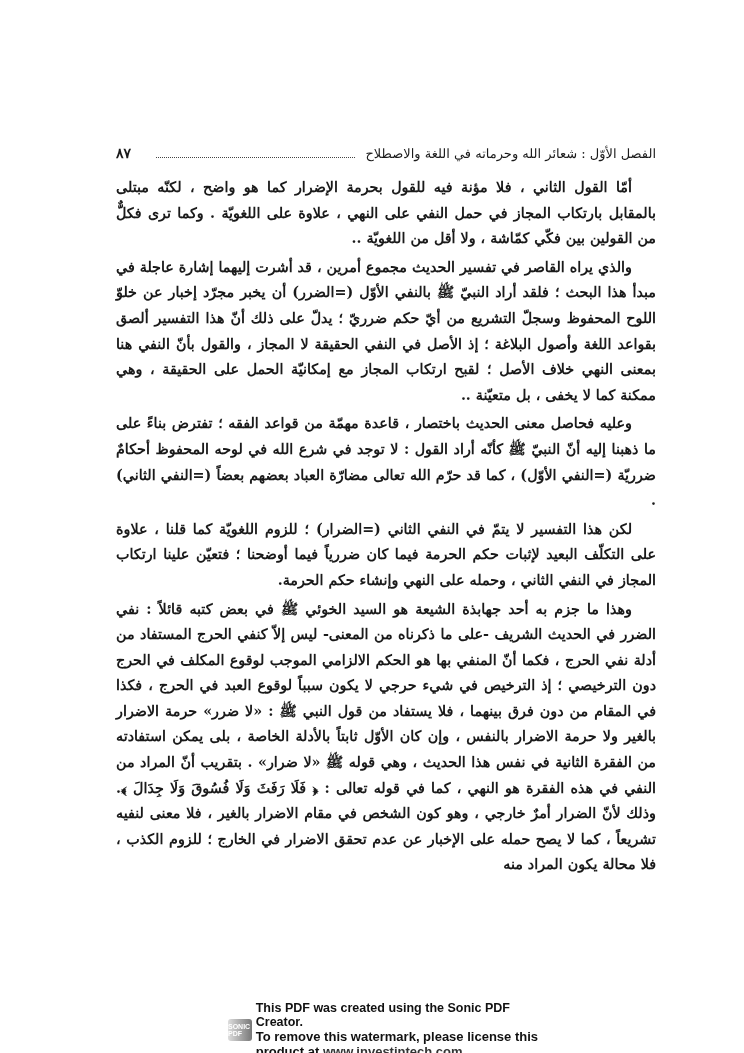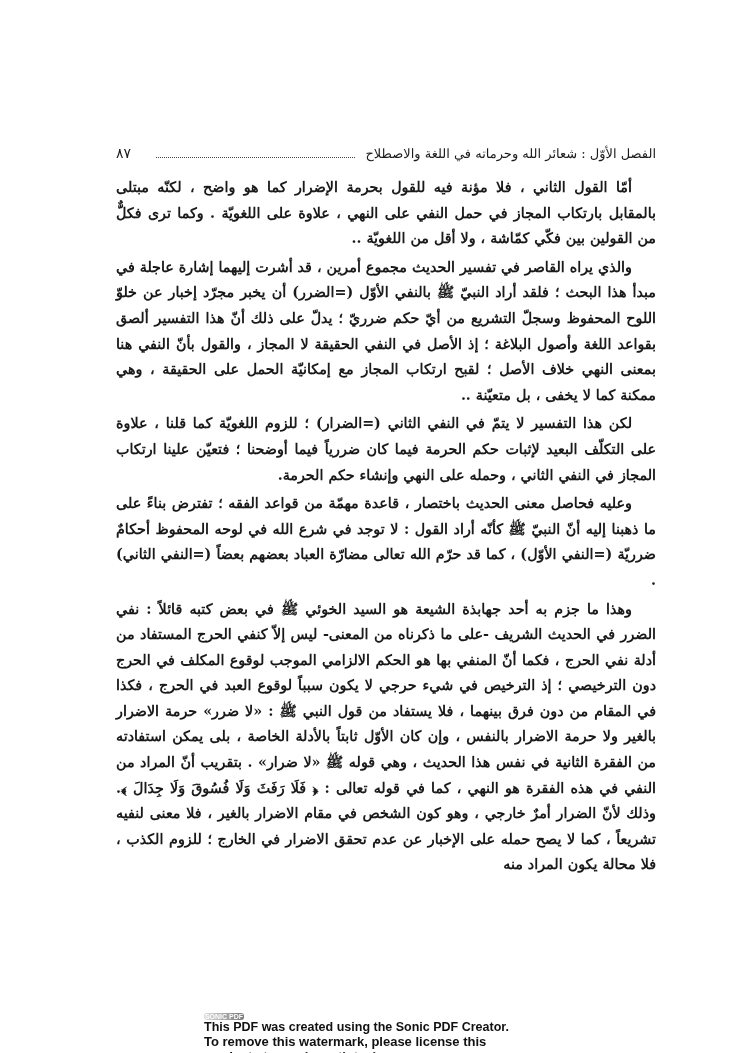--- a/index.html
+++ b/index.html
@@ -3,26 +3,26 @@
 <meta charset="utf-8">
 <style>
   html, body { margin: 0; padding: 0; background: #ffffff; }
   body { width: 744px; height: 1053px; position: relative; overflow: hidden;
          font-family: "DejaVu Serif", serif; color: #1a1a1a; }
   .page { position: absolute; left: 0; top: 0; width: 744px; height: 1053px; }
   .header { position: absolute; left: 116px; top: 143px; width: 540px; height: 20px;
             direction: rtl; display: flex; align-items: center; font-size: 13px; }
   .header .chapter { white-space: nowrap; }
   .header .dots { flex: 1; border-bottom: 1px dotted #444; margin: 0 10px; height: 9px; }
-  .header .pageno { font-size: 14px; width: 30px; text-align: left; }
+  .header .pageno { font-size: 14px; width: 30px; text-align: left; font-weight: bold; }
   .body-text { position: absolute; left: 116px; top: 175px; width: 540px;
                direction: rtl; text-align: justify; font-size: 14.3px; line-height: 25.6px; font-weight: bold; }
   .body-text p { margin: 0 0 3px 0; text-indent: 24px; }
-  .watermark { position: absolute; left: 204px; top: 1013px; width: 320px; height: 34px;
-               display: flex; align-items: flex-start; font-family: "Liberation Sans", sans-serif; flex-direction: column; }
+  .watermark { position: absolute; left: 228px; top: 1013px; width: 320px; height: 34px;
+               display: flex; align-items: center; font-family: "Liberation Sans", sans-serif; }
   .wm-logo { width: 40px; height: 22px; background: linear-gradient(90deg,#ddd,#777);
              border-radius: 3px; color: #fff; font-size: 7px; display: flex; align-items: center;
              justify-content: center; font-weight: bold; margin-right: 4px; }
   .wm-text { display: flex; flex-direction: column; }
   .wm-line1 { font-size: 12.5px; font-weight: bold; color: #111; }
   .wm-line2 { font-size: 13px; color: #111; font-weight: bold; }
   .wm-line2 a { color: #333; text-decoration: underline; }
 </style>
 </head>
 <body>
@@ -30,22 +30,22 @@
 <div class="page">
   <div class="header">
     <span class="chapter">الفصل الأوّل : شعائر الله وحرماته في اللغة والاصطلاح</span>
     <span class="dots"></span>
     <span class="pageno">٨٧</span>
   </div>
 
   <div class="body-text">
     <p>أمّا القول الثاني ، فلا مؤنة فيه للقول بحرمة الإضرار كما هو واضح ، لكنّه مبتلى بالمقابل بارتكاب المجاز في حمل النفي على النهي ، علاوة على اللغويّة . وكما ترى فكلٌّ من القولين بين فكّي كمّاشة ، ولا أقل من اللغويّة ..</p>
     <p>والذي يراه القاصر في تفسير الحديث مجموع أمرين ، قد أشرت إليهما إشارة عاجلة في مبدأ هذا البحث ؛ فلقد أراد النبيّ ﷺ بالنفي الأوّل (=الضرر) أن يخبر مجرّد إخبار عن خلوّ اللوح المحفوظ وسجلّ التشريع من أيّ حكم ضرريّ ؛ يدلّ على ذلك أنّ هذا التفسير ألصق بقواعد اللغة وأصول البلاغة ؛ إذ الأصل في النفي الحقيقة لا المجاز ، والقول بأنّ النفي هنا بمعنى النهي خلاف الأصل ؛ لقبح ارتكاب المجاز مع إمكانيّة الحمل على الحقيقة ، وهي ممكنة كما لا يخفى ، بل متعيّنة ..</p>
+    <p>وعليه فحاصل معنى الحديث باختصار ، قاعدة مهمّة من قواعد الفقه ؛ تفترض بناءً على ما ذهبنا إليه أنّ النبيّ ﷺ كأنّه أراد القول : لا توجد في شرع الله في لوحه المحفوظ أحكامٌ ضرريّة (=النفي الأوّل) ، كما قد حرّم الله تعالى مضارّة العباد بعضهم بعضاً (=النفي الثاني) .</p>
     <p>لكن هذا التفسير لا يتمّ في النفي الثاني (=الضرار) ؛ للزوم اللغويّة كما قلنا ، علاوة على التكلّف البعيد لإثبات حكم الحرمة فيما كان ضررياً فيما أوضحنا ؛ فتعيّن علينا ارتكاب المجاز في النفي الثاني ، وحمله على النهي وإنشاء حكم الحرمة.</p>
-    <p>وعليه فحاصل معنى الحديث باختصار ، قاعدة مهمّة من قواعد الفقه ؛ تفترض بناءً على ما ذهبنا إليه أنّ النبيّ ﷺ كأنّه أراد القول : لا توجد في شرع الله في لوحه المحفوظ أحكامٌ ضرريّة (=النفي الأوّل) ، كما قد حرّم الله تعالى مضارّة العباد بعضهم بعضاً (=النفي الثاني) .</p>
     <p>وهذا ما جزم به أحد جهابذة الشيعة هو السيد الخوئي ﷺ في بعض كتبه قائلاً : نفي الضرر في الحديث الشريف -على ما ذكرناه من المعنى- ليس إلاّ كنفي الحرج المستفاد من أدلة نفي الحرج ، فكما أنّ المنفي بها هو الحكم الالزامي الموجب لوقوع المكلف في الحرج دون الترخيصي ؛ إذ الترخيص في شيء حرجي لا يكون سبباً لوقوع العبد في الحرج ، فكذا في المقام من دون فرق بينهما ، فلا يستفاد من قول النبي ﷺ : «لا ضرر» حرمة الاضرار بالغير ولا حرمة الاضرار بالنفس ، وإن كان الأوّل ثابتاً بالأدلة الخاصة ، بلى يمكن استفادته من الفقرة الثانية في نفس هذا الحديث ، وهي قوله ﷺ «لا ضرار» . بتقريب أنّ المراد من النفي في هذه الفقرة هو النهي ، كما في قوله تعالى : ﴿ فَلَا رَفَثَ وَلَا فُسُوقَ وَلَا جِدَالَ ﴾. وذلك لأنّ الضرار أمرٌ خارجي ، وهو كون الشخص في مقام الاضرار بالغير ، فلا معنى لنفيه تشريعاً ، كما لا يصح حمله على الإخبار عن عدم تحقق الاضرار في الخارج ؛ للزوم الكذب ، فلا محالة يكون المراد منه</p>
   </div>
 
   <div class="watermark">
     <div class="wm-logo">SONIC PDF</div>
     <div class="wm-text">
       <span class="wm-line1">This PDF was created using the Sonic PDF Creator.</span>
       <span class="wm-line2"><span>To remove this watermark, please license this product at </span><a>www.investintech.com</a></span>
     </div>
   </div>

